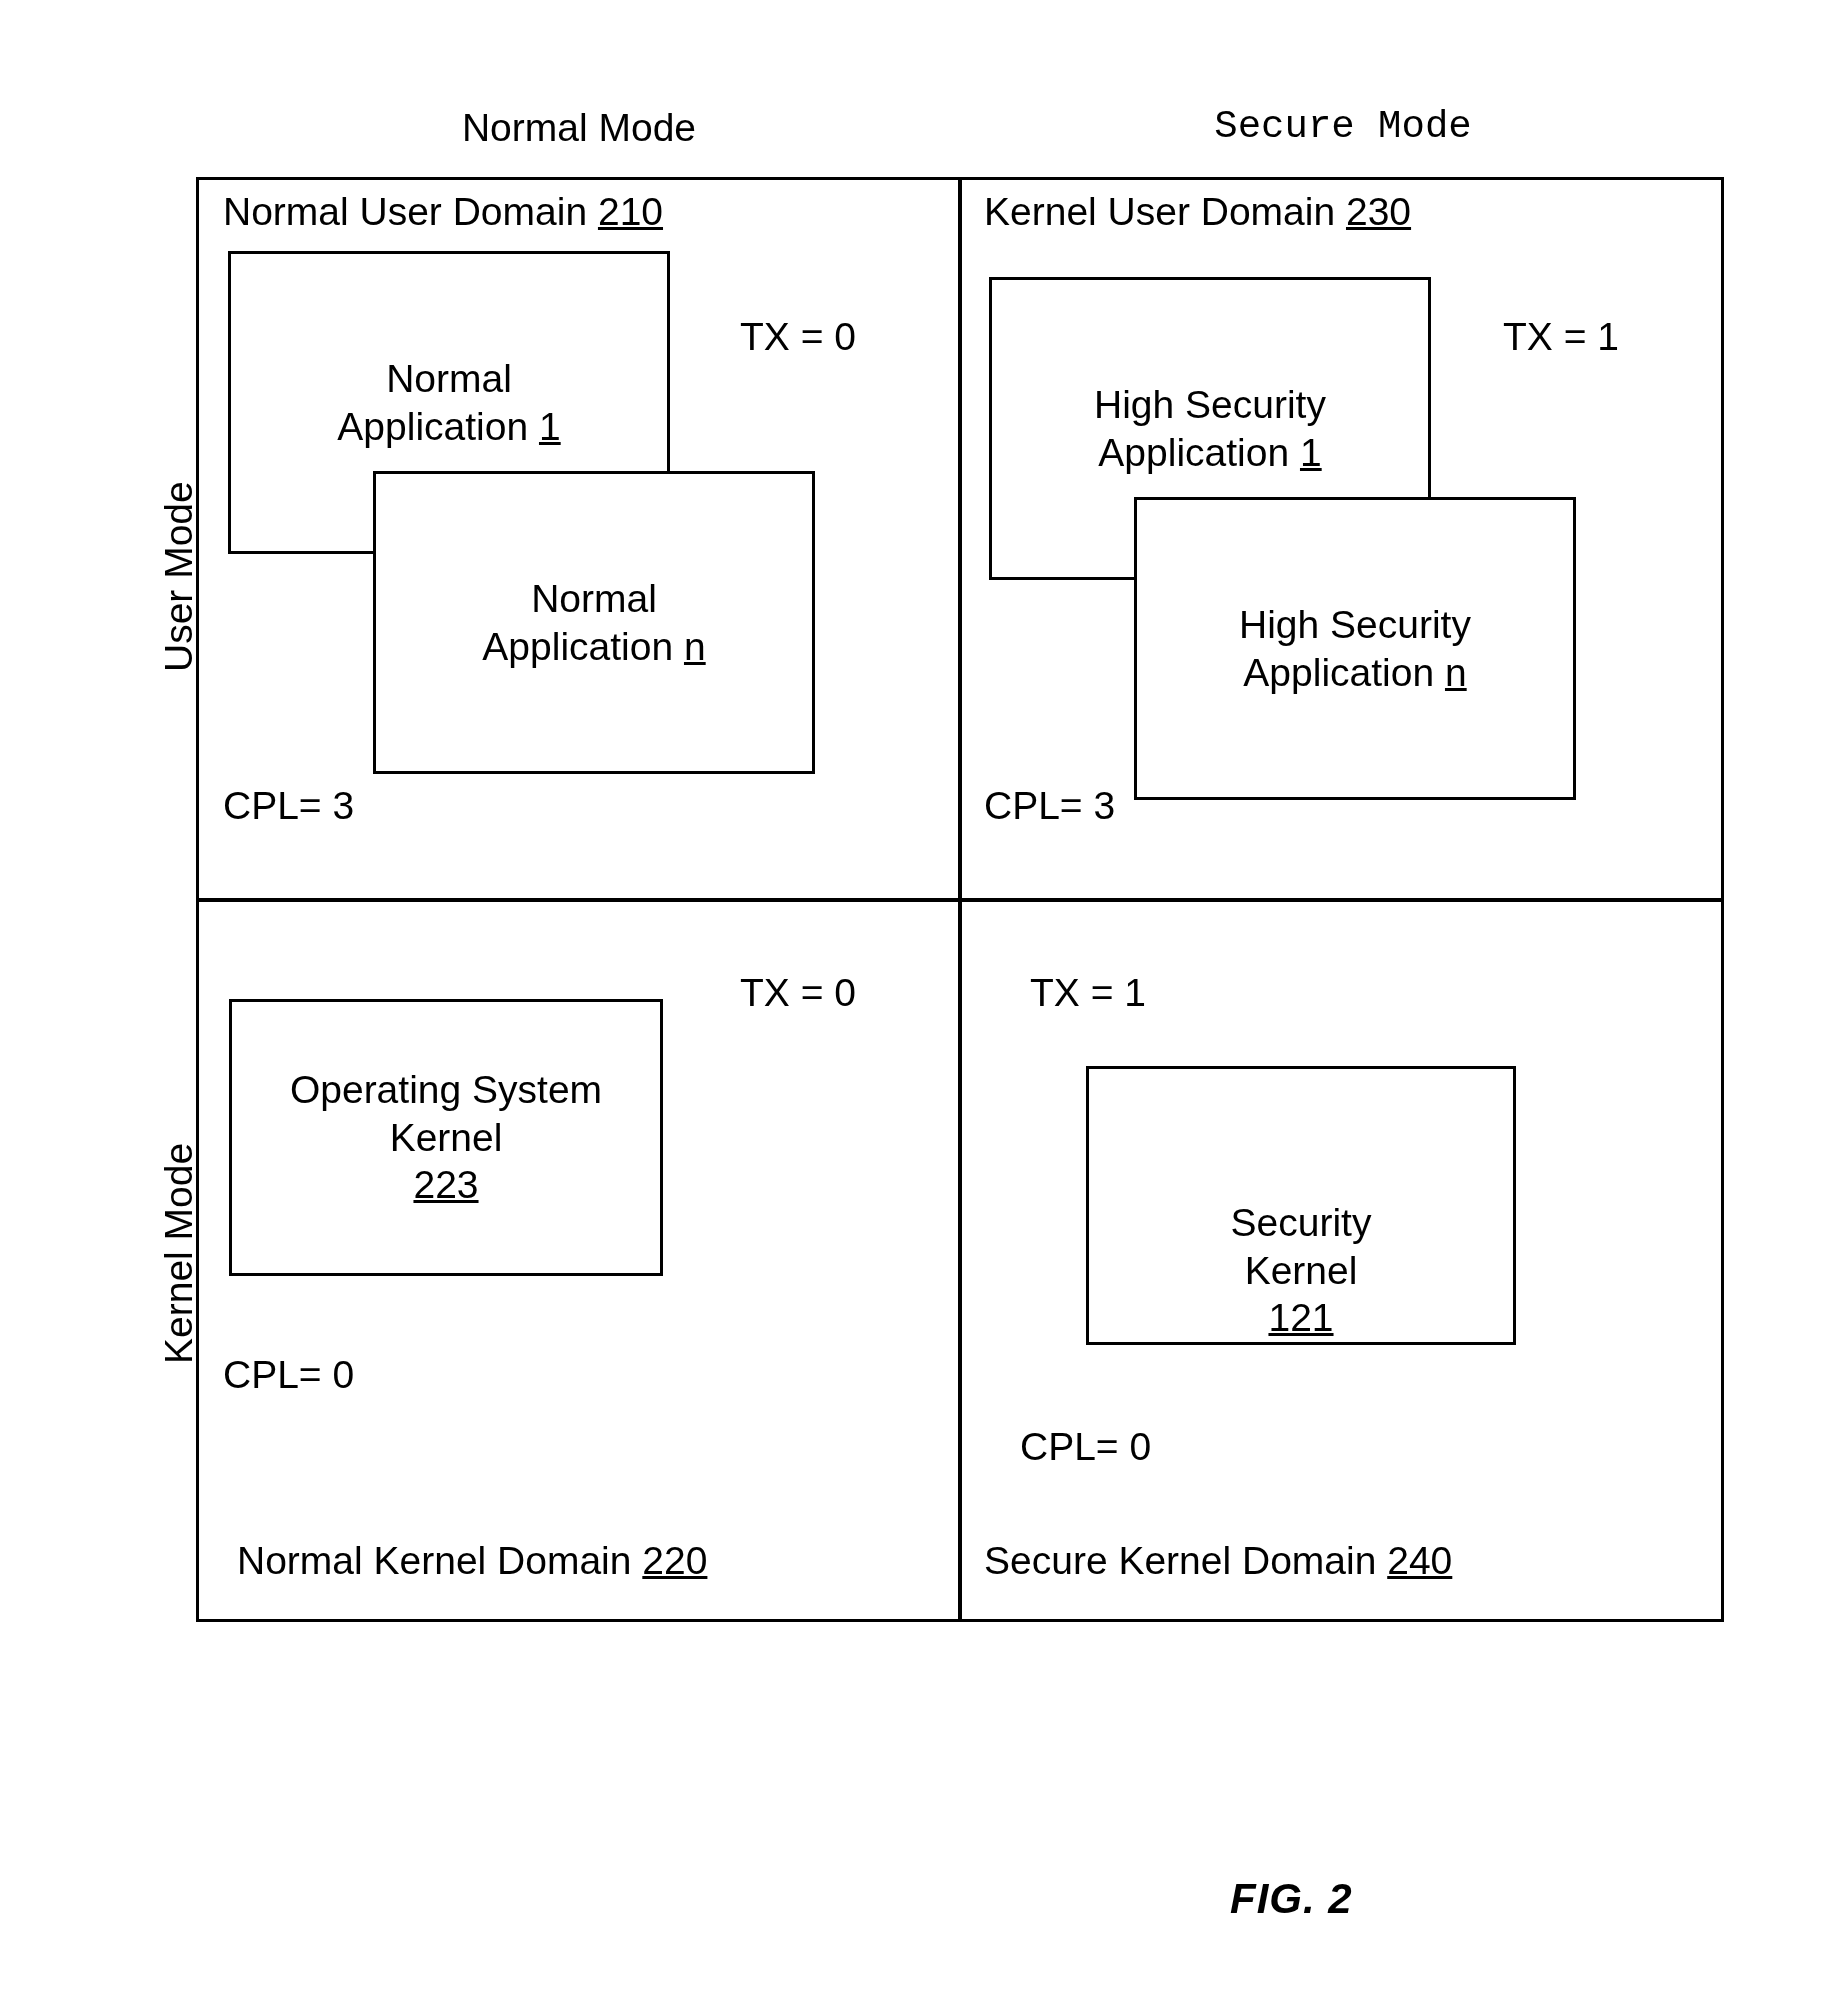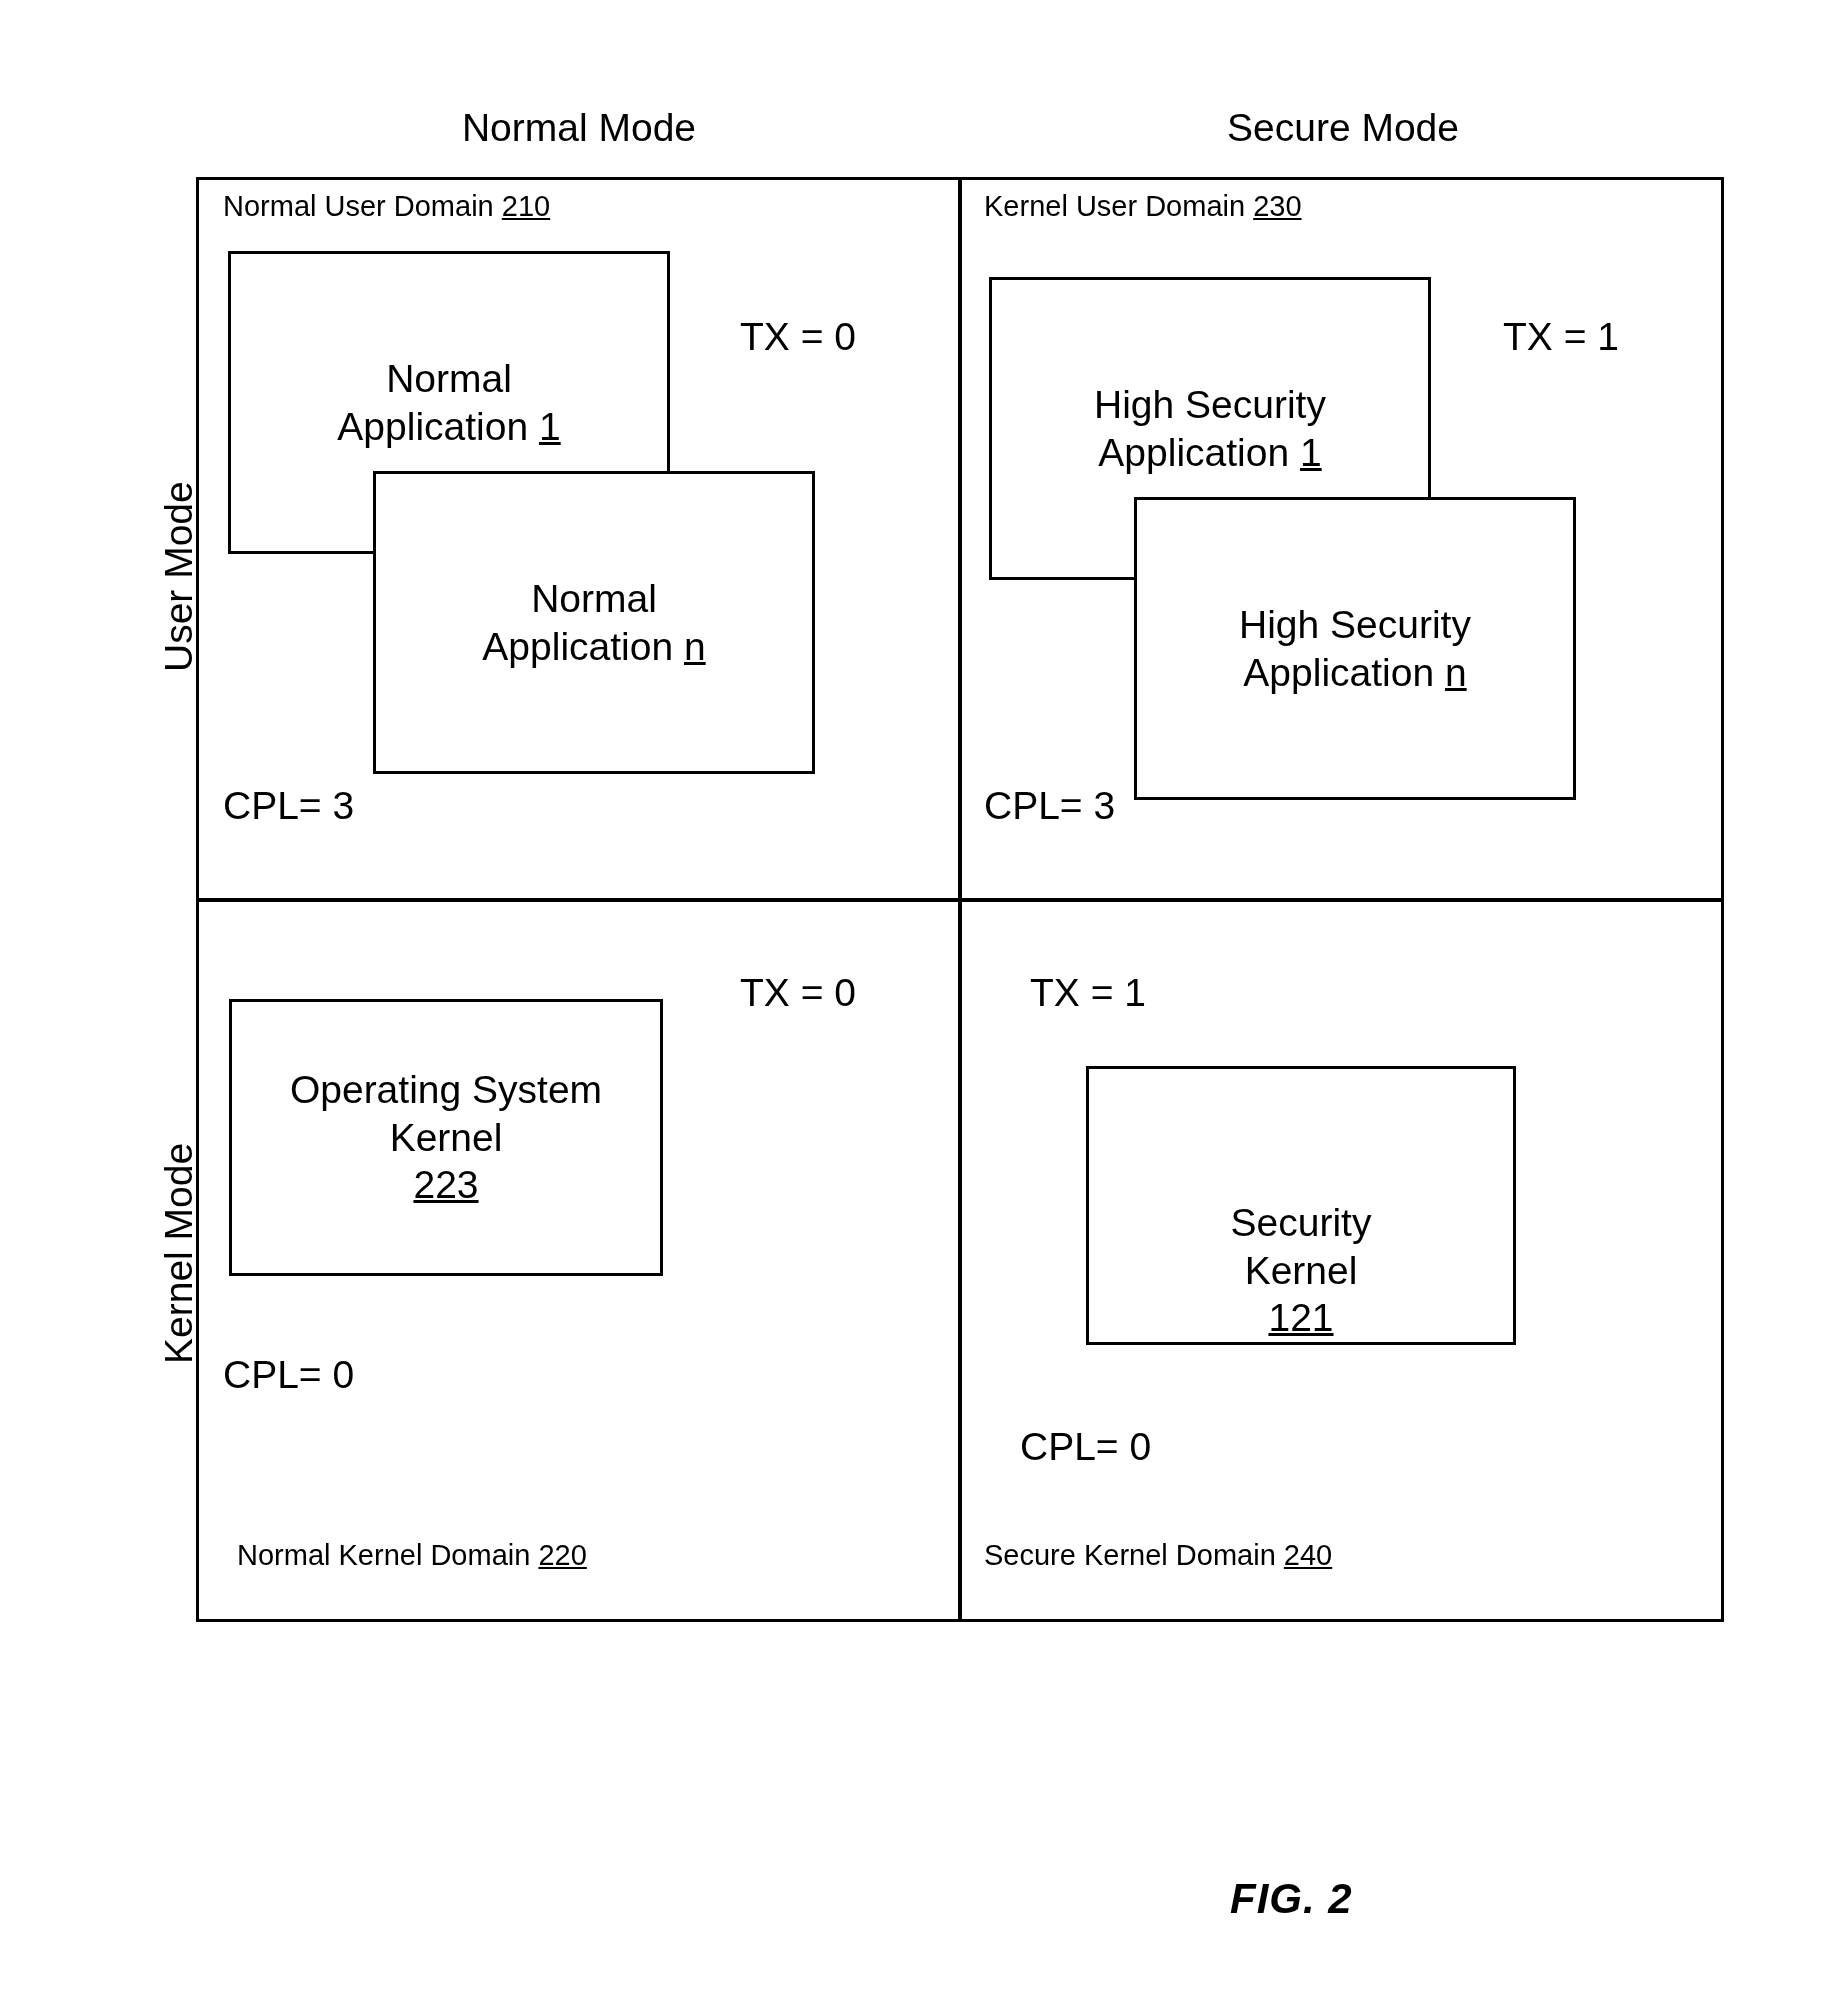--- a/index.html
+++ b/index.html
@@ -25,21 +25,21 @@
 
   
   .col-header {
     position: absolute;
     font-size: 39px;
     line-height: 1;
     white-space: nowrap;
     text-align: center;
   }
   #hdr-normal-mode { left: 197px;  top: 108px; width: 764px; }
-  #hdr-secure-mode { left: 961px; top: 108px; width: 764px; }
+  #hdr-secure-mode { left: 961px; top: 108px; width: 764px; font-family: Liberation Mono, monospace; }
 
   
   .row-label {
     position: absolute;
     font-size: 39px;
     line-height: 1;
     white-space: nowrap;
     transform-origin: 0 0;
     transform: rotate(-90deg);
   }
@@ -69,21 +69,21 @@
     left: 196px;
     top: 898px;
     width: 1528px;
     height: 3.8px;
     background: #000;
   }
 
   
   .quad-title, .quad-footer {
     position: absolute;
-    font-size: 29px;
+    font-size: 39px;
     line-height: 1;
     white-space: nowrap;
   }
   #title-normal-user  { left: 223px;  top: 192px; }
   #title-secure-user  { left: 984px; top: 192px; }
   #footer-normal-kern { left: 237px;  top: 1541px; }
   #footer-secure-kern { left: 984px; top: 1541px; }
 
   .ref-num { text-decoration: underline; }
 

